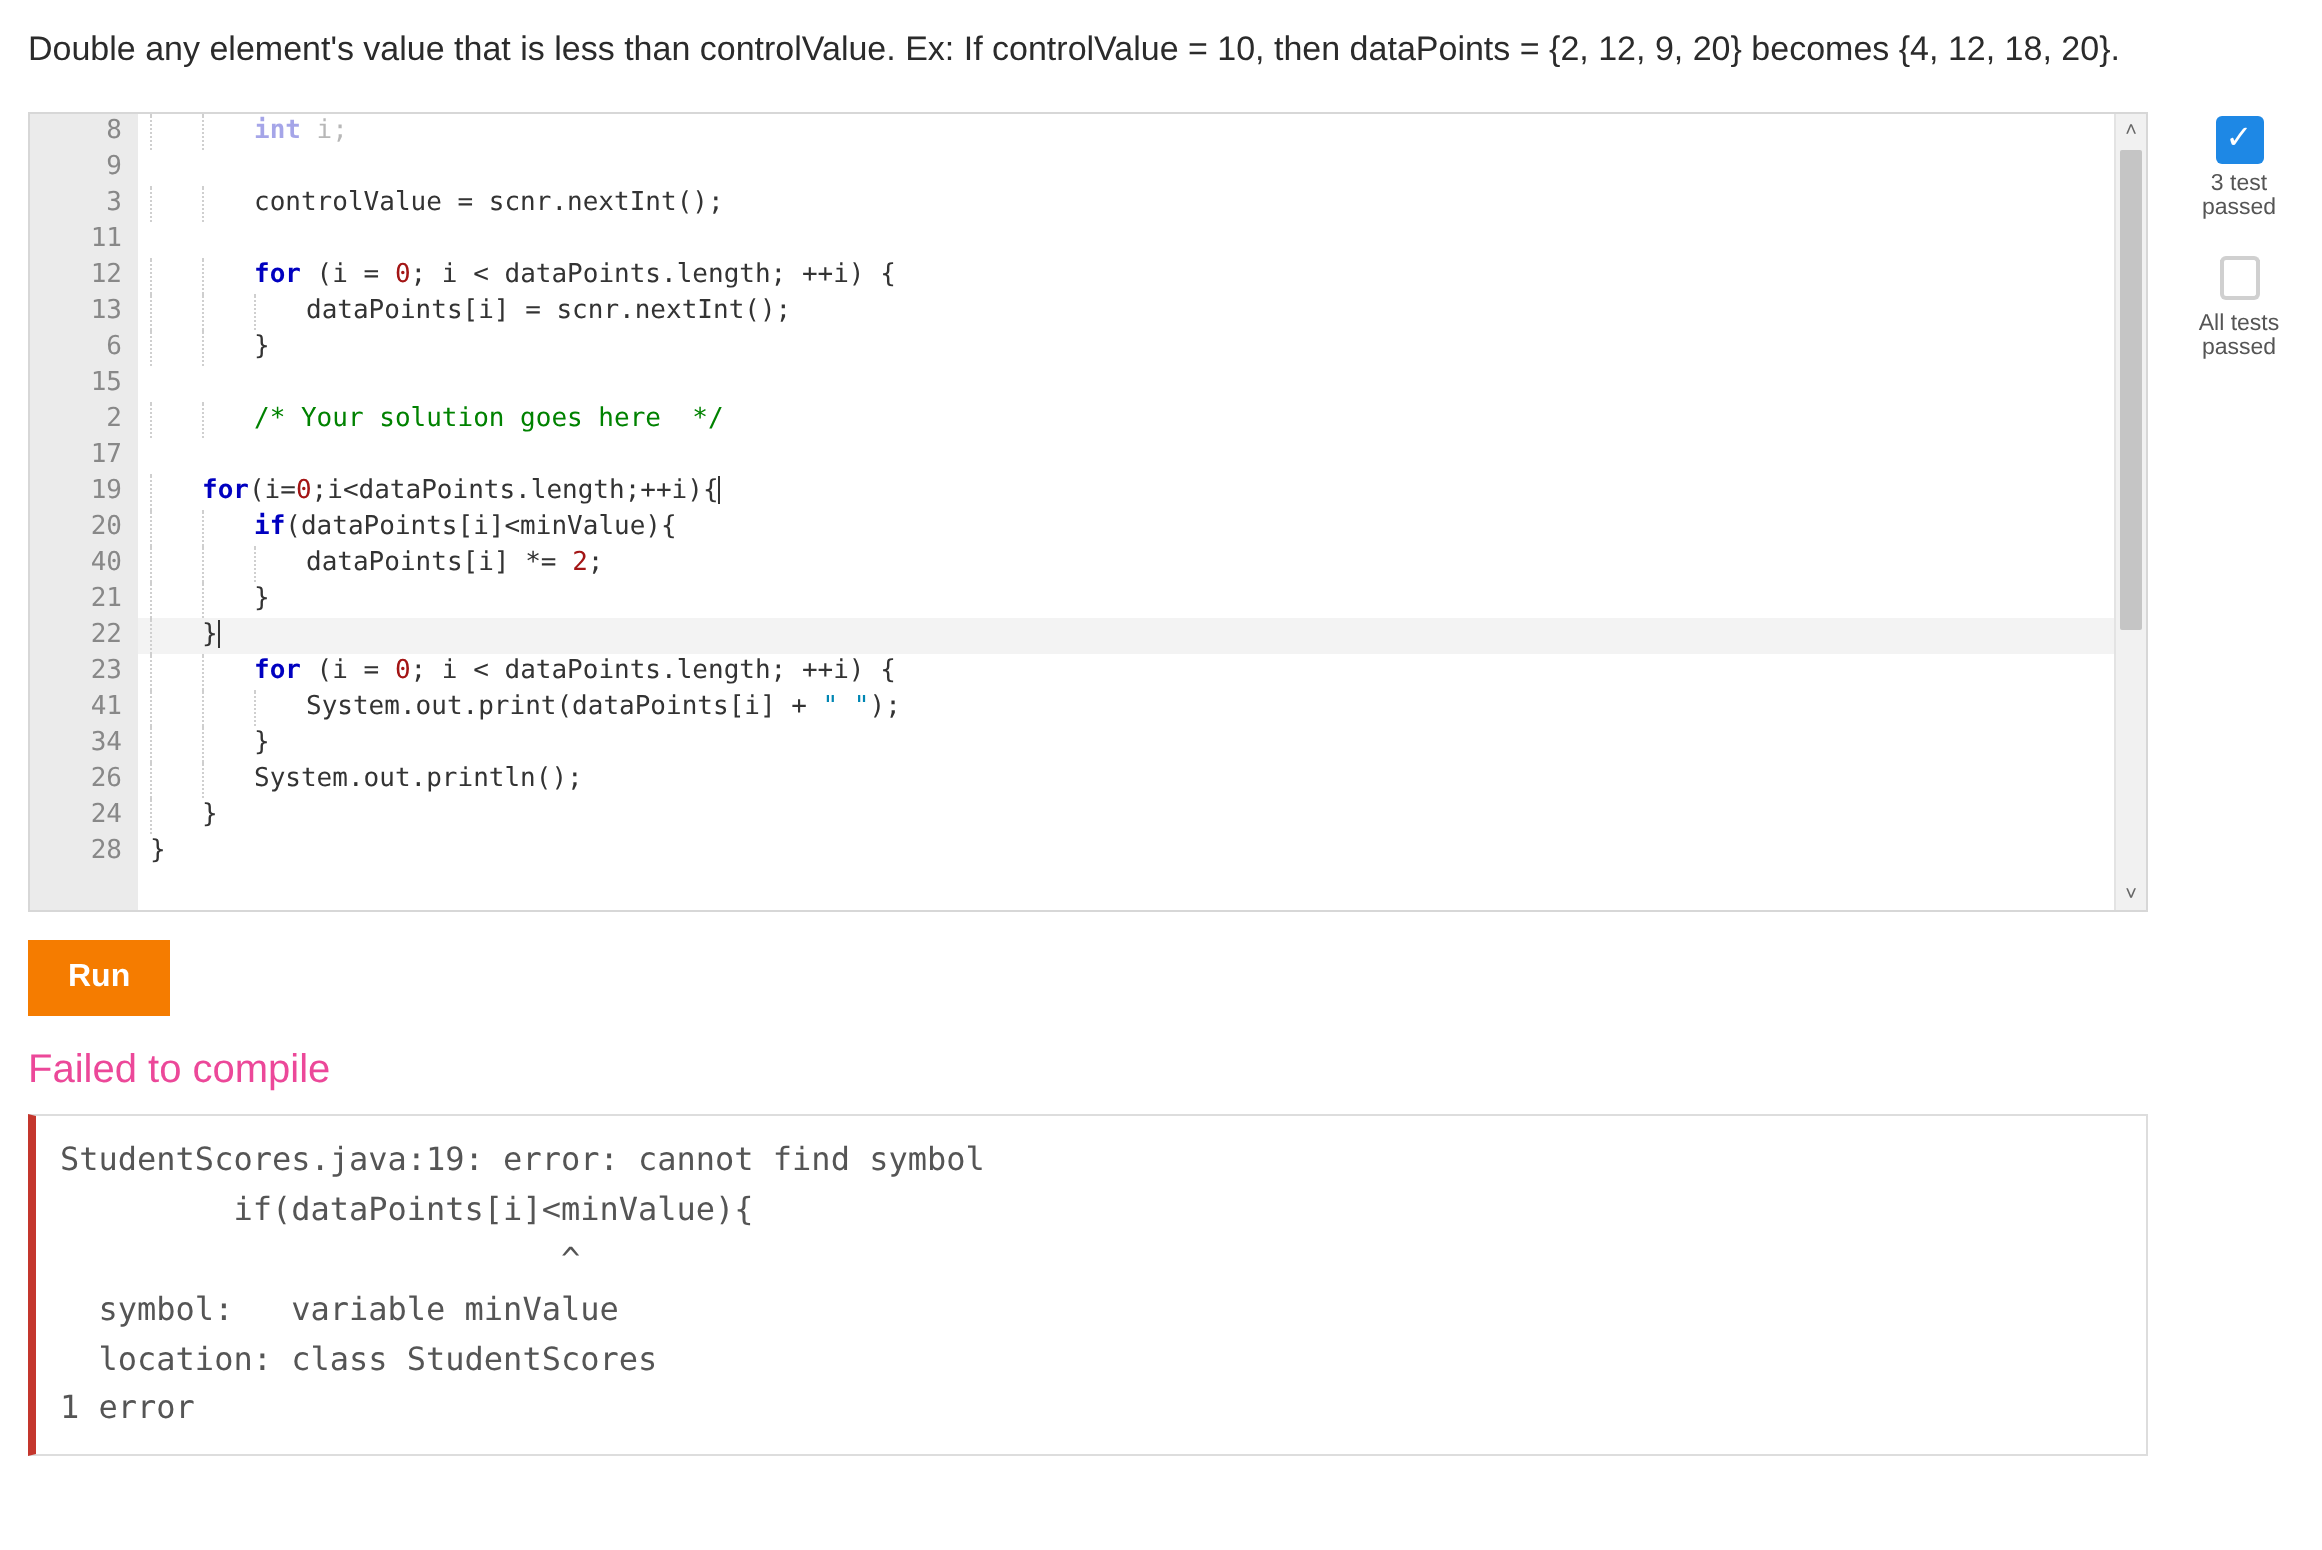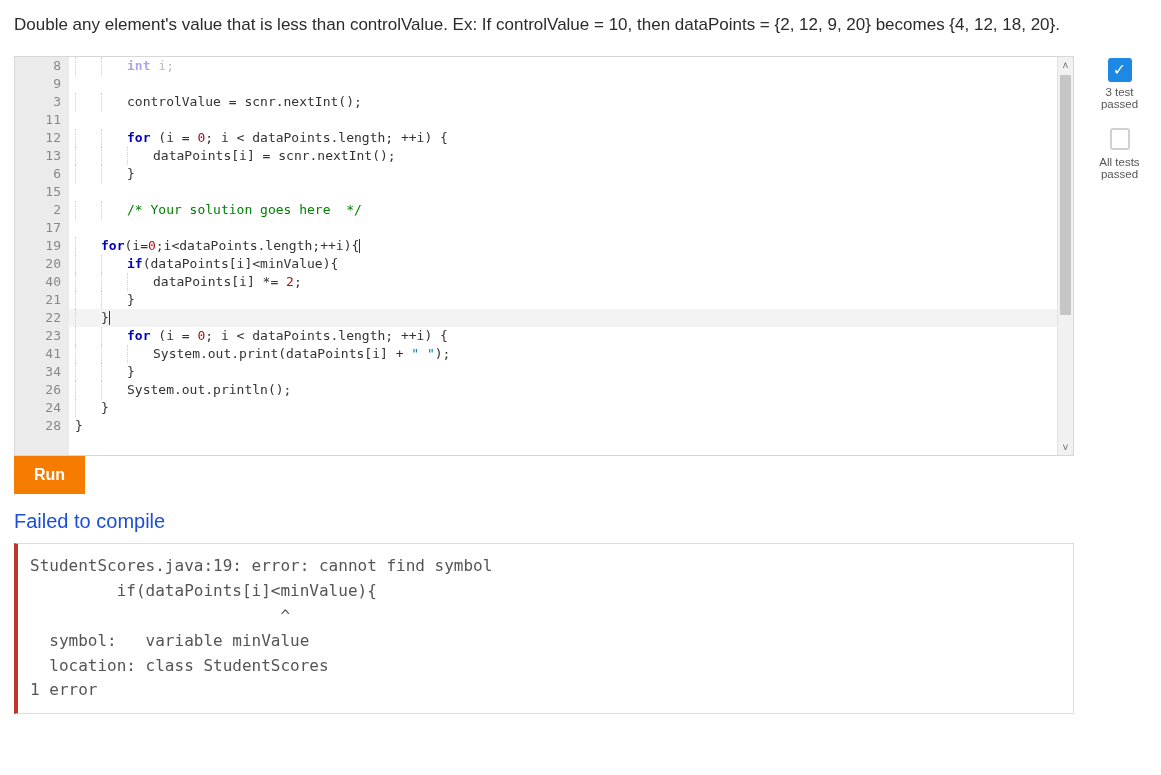--- a/index.html
+++ b/index.html
@@ -45,25 +45,26 @@
   }
   .code-line { height:18px; padding-left:6px; position:relative; }
   .hl-line { background:#f3f3f3; }
   .guide { position:absolute; top:0; bottom:0; border-left:1px dotted #cfcfcf; }
   .cursor-bar { display:inline-block; width:0; height:14px; border-left:1px solid #333; vertical-align:middle; position:relative; top:-1px;}
   .kw { color:#0000c0; font-weight:bold; }
   .num { color:#a31515; }
   .cm { color:#008200; }
   .str { color:#0086b3; }
   .run-btn {
+    margin-top:14px;
     background:#f57c00; color:#fff; border:none;
     font-size:16px; font-weight:bold;
     padding:10px 20px; cursor:pointer;
   }
-  .status-title { color:#1d4ed8; font-size:20px; margin:16px 0 10px; }
+  .status-title { color:#ec4899; font-size:20px; margin:16px 0 10px; }
   .error-box {
     border:1px solid #ddd; border-left:4px solid #c4362d;
     padding:10px 12px;
     font: 16px/1.55 "Consolas","Menlo",monospace;
     color:#555; white-space:pre;
     overflow-x:auto;
   }
   .badge { width:24px; height:24px; border-radius:3px; margin:0 auto 4px; display:flex; align-items:center; justify-content:center; }
   .badge-blue { background:#1e88e5; color:#fff; }
   .badge-outline { border:2px solid #d0d0d0; border-top:none; border-radius:0 0 3px 3px; width:20px; height:20px; position:relative; }

